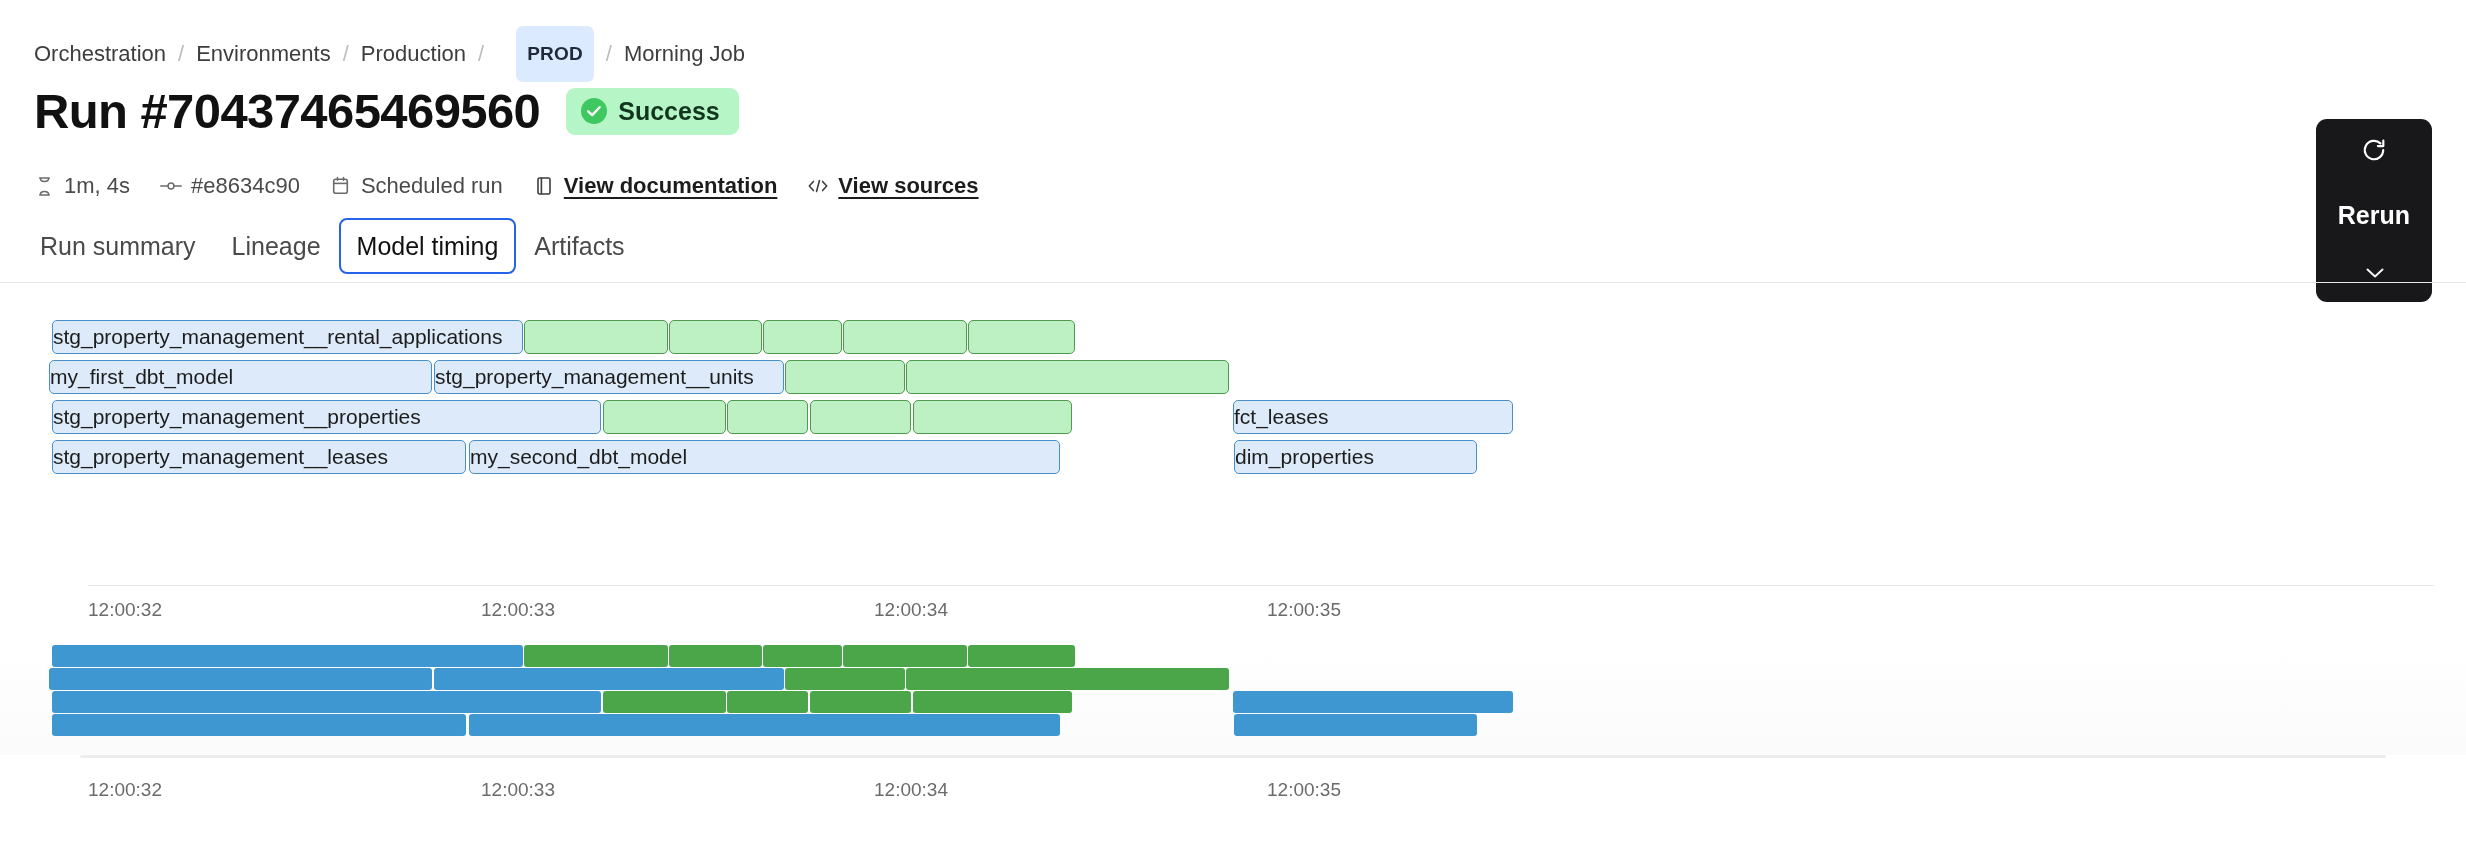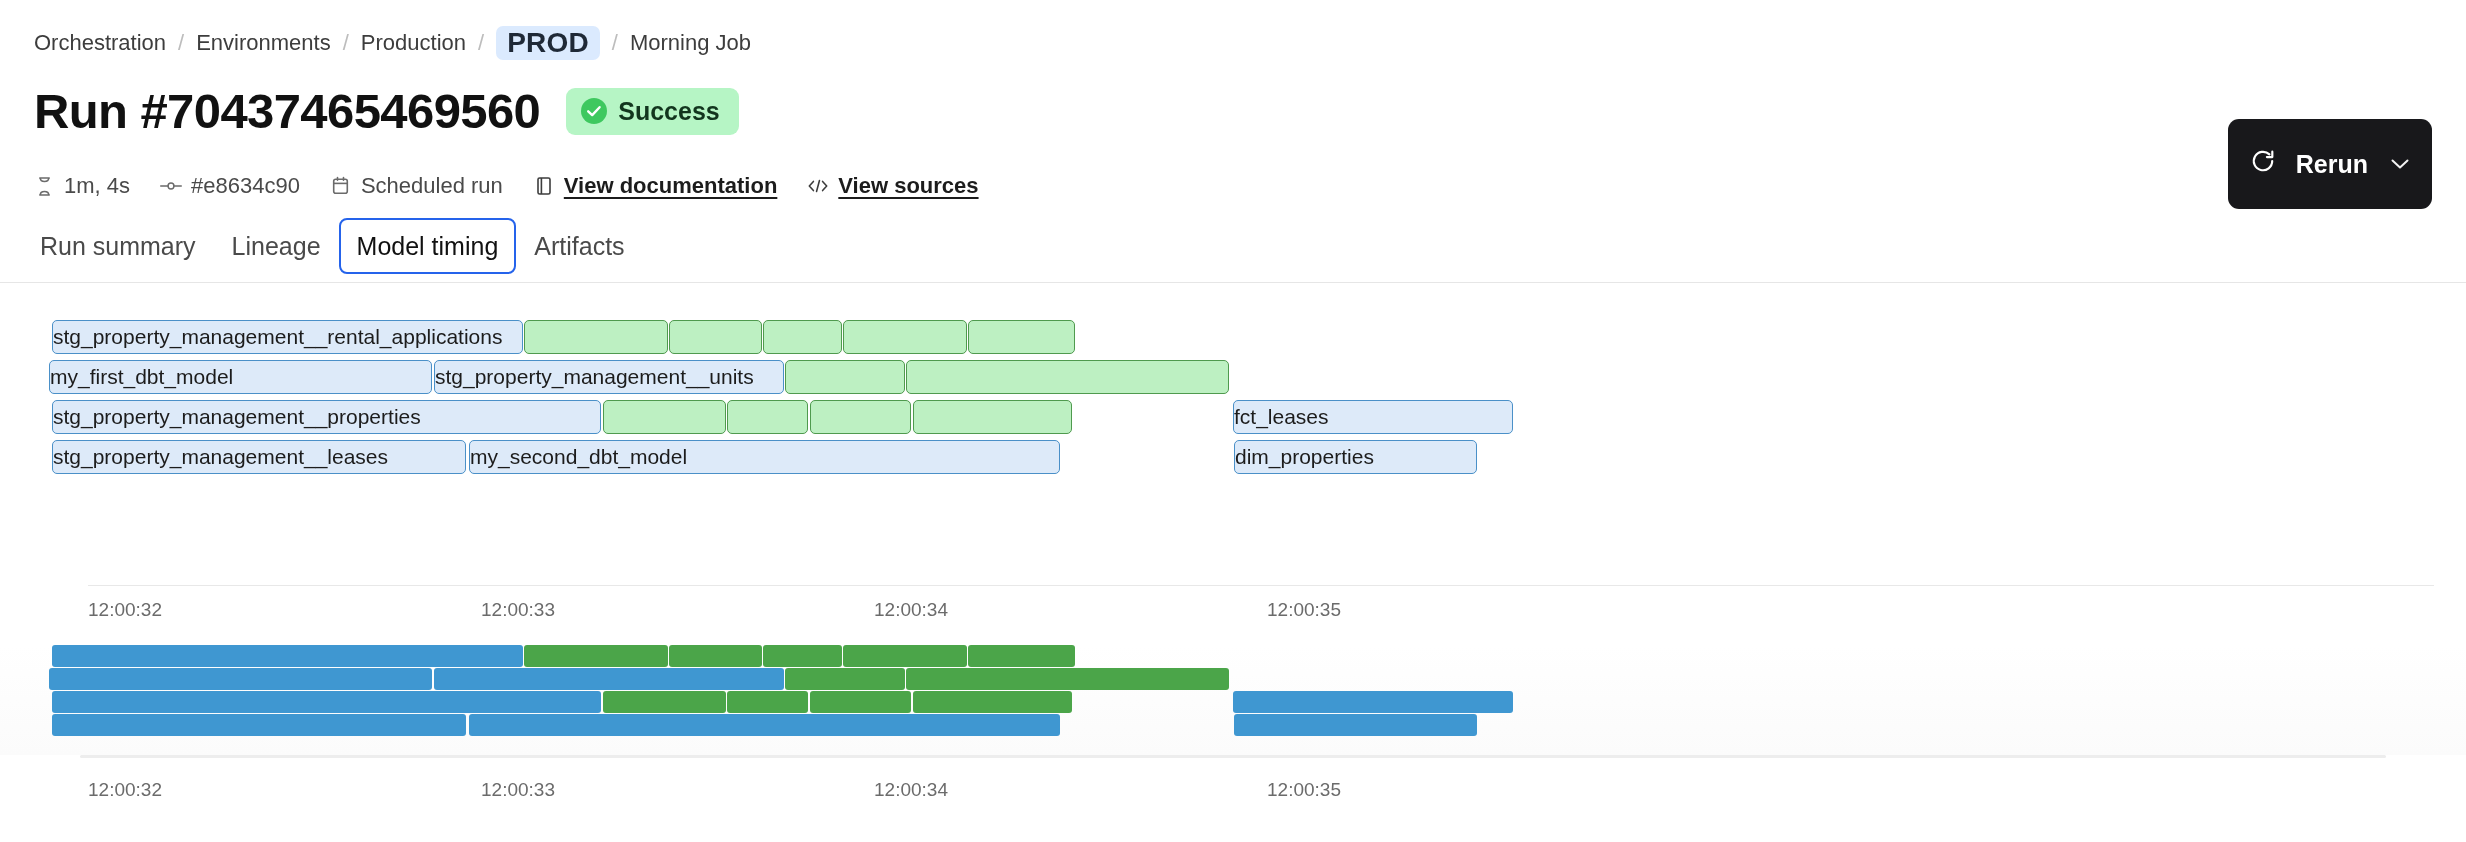--- a/index.html
+++ b/index.html
@@ -31,25 +31,25 @@
     color: #3d3d3d;
     white-space: nowrap;
   }
   .crumb { color: #3d3d3d; }
   .crumb.link { cursor: pointer; }
   .crumb-sep { color: #bdbdbd; padding: 0 12px; }
   .crumb-badge {
     background: #dbeafe;
     color: #1f2937;
     border-radius: 7px;
-    padding: 3px 11px;
-    font-size: 28px;
+    padding: 14px 11px;
+    font-size: 19px;
     font-weight: 700;
     letter-spacing: .2px;
-    margin-left: 0;
+    margin-left: 20px;
   }
 
   
   .title-row {
     position: absolute;
     left: 34px;
     top: 82px;
     display: flex;
     align-items: center;
     gap: 26px;
@@ -84,29 +84,30 @@
   }
   .status-badge .check svg { display: block; }
 
   
   .rerun-btn {
     position: absolute;
     right: 34px;
     top: 119px;
     display: flex;
     align-items: center;
-    gap: 20px;
+    gap: 32px;
     background: #18181b;
     color: #ffffff;
     border-radius: 11px;
-    padding: 29px 22px;
+    padding: 18px 22px;
     font-size: 25px;
     font-weight: 700;
     cursor: pointer;
     user-select: none;
+    flex-direction: column;
   }
   .rerun-btn .chev { font-size: 19px; font-weight: 400; opacity: .95; margin-left: 2px;}
 
   
   .meta-row {
     position: absolute;
     left: 33px;
     top: 172px;
     display: flex;
     align-items: center;

